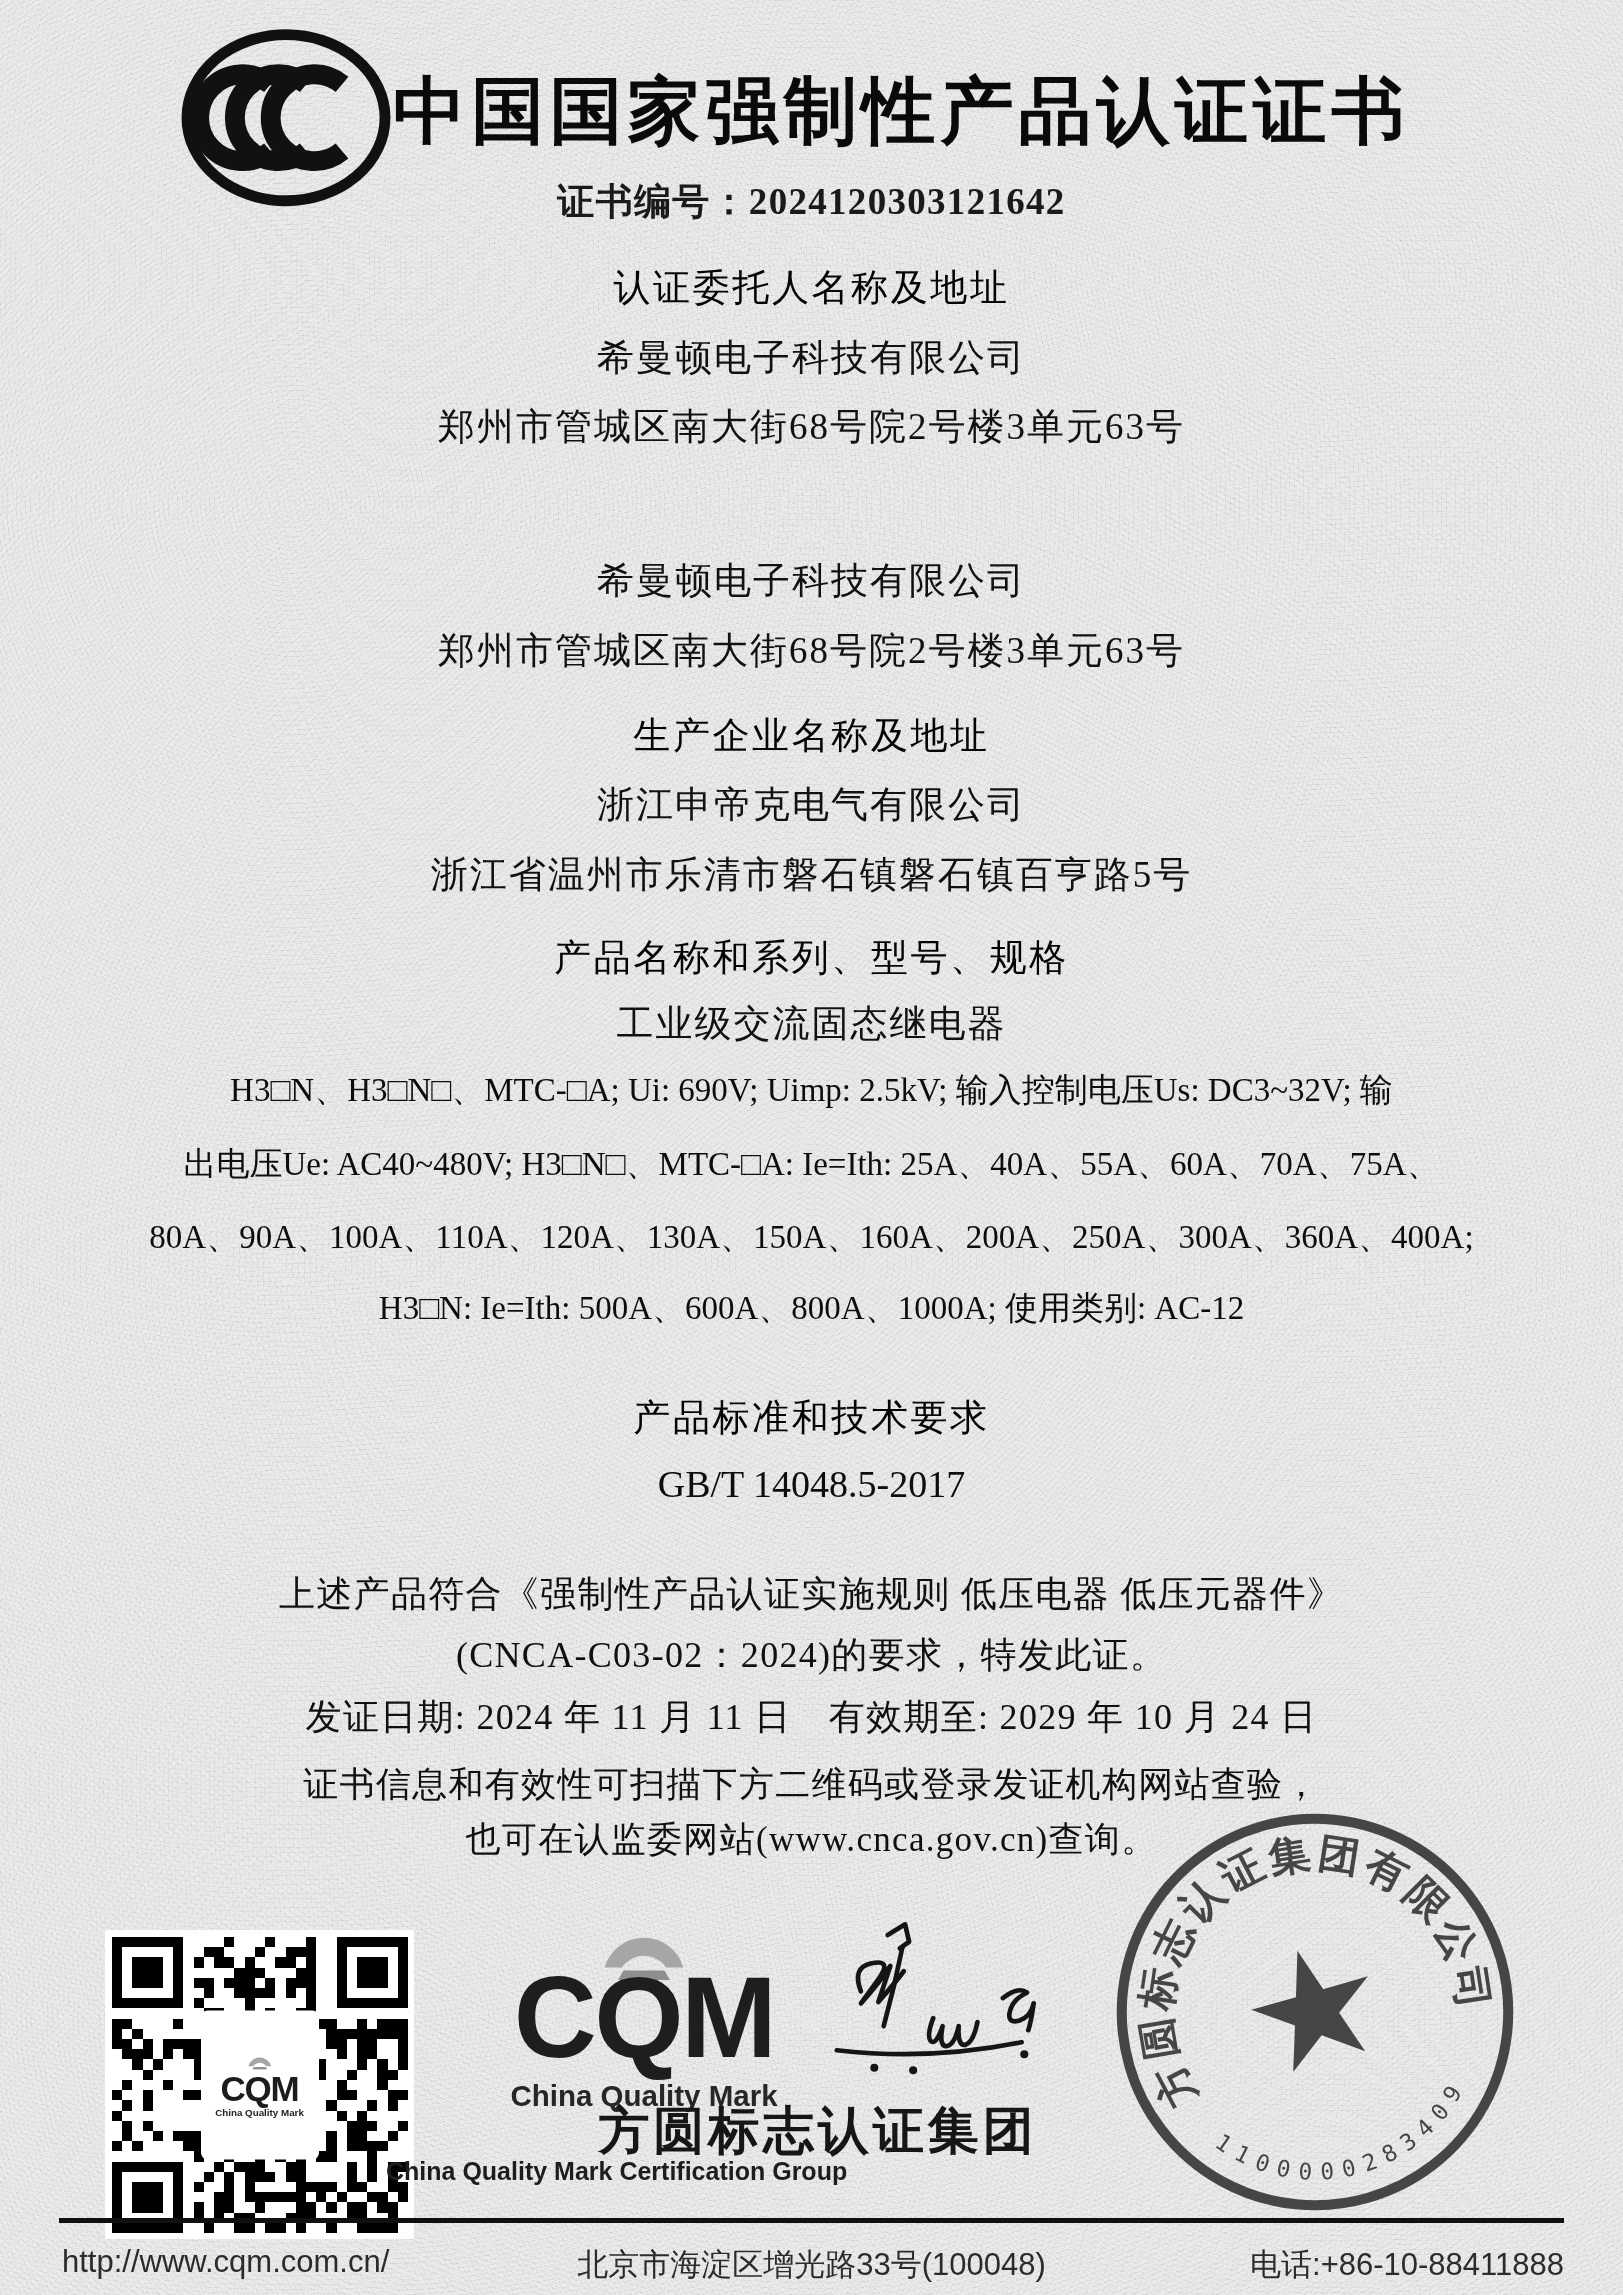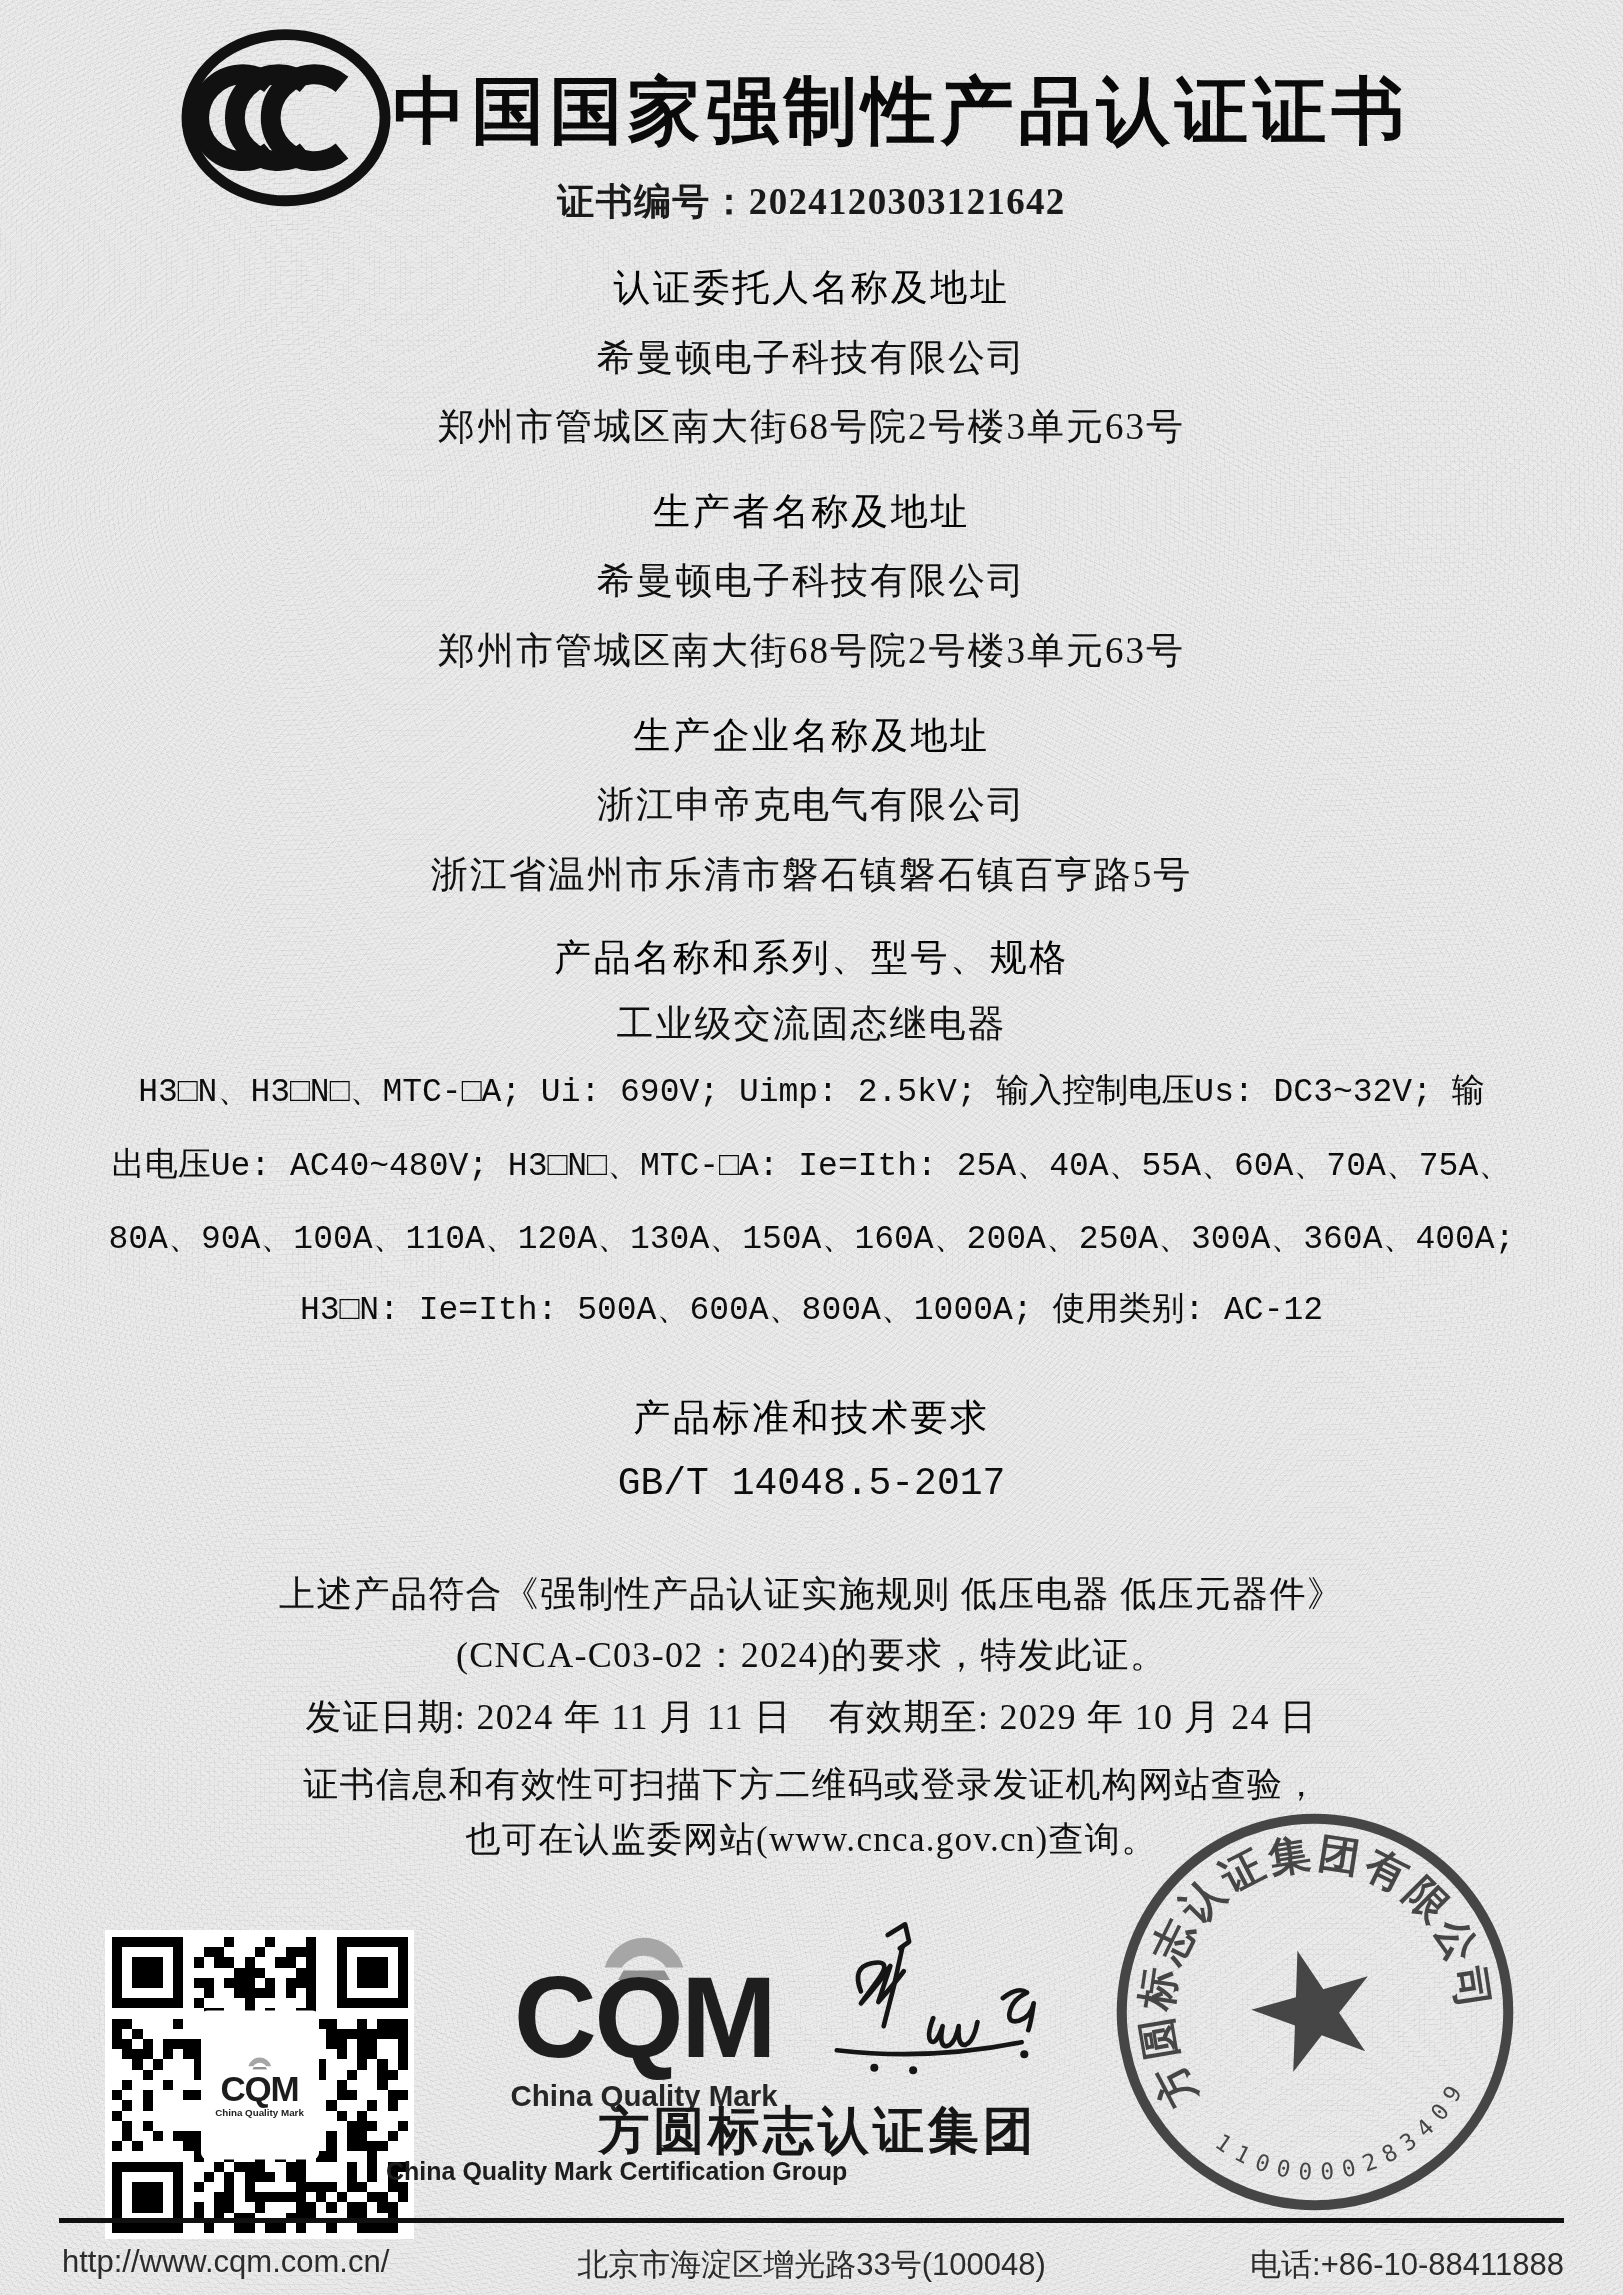--- a/index.html
+++ b/index.html
@@ -20,21 +20,21 @@
       repeating-radial-gradient(circle at 88% 78%, rgba(0,0,0,0) 0 3.9px, rgba(0,0,0,.035) 3.9px 4.6px),
       #ebebeb;
   }
   .abs{position:absolute}
   .ctr{left:0;width:1623px;text-align:center}
   .title{left:393px;width:1021px;text-align:left;font-family:var(--sans);font-weight:bold;
          font-size:73px;letter-spacing:5.2px;color:#0a0a0a;white-space:nowrap}
   .certno{font-family:var(--serif);font-weight:bold;font-size:37px;letter-spacing:1.3px}
   .h-sec{font-family:var(--serif);font-weight:normal;font-size:37px;letter-spacing:2.6px;color:#050505}
   .t-body{font-family:var(--serif);font-size:37px;letter-spacing:2px;color:#111;white-space:nowrap}
-  .t-spec{font-family:Liberation Mono, monospace;font-size:33px;letter-spacing:0;color:#0d0d0d;white-space:nowrap}
+  .t-spec{font-family:Liberation Serif, serif;font-size:33px;letter-spacing:0;color:#0d0d0d;white-space:nowrap}
   .t-stmt{font-family:var(--serif);font-size:36px;letter-spacing:1.3px;color:#101010;white-space:nowrap}
   .t-verify{font-family:Liberation Serif, serif;font-size:35px;letter-spacing:1.3px;color:#101010;white-space:nowrap}
   .ccc-logo{left:171px;top:21px;width:230px;height:196px}
   .qr{left:105px;top:1930px;width:309px;height:309px;background:#fff;padding:6.5px}
   .qr svg{width:100%;height:100%;display:block}
   .qr-center{position:absolute;left:50%;top:50%;transform:translate(-50%,-50%);
              width:118px;height:149px;background:#fff;border-radius:6.5px;
              display:flex;flex-direction:column;align-items:center;justify-content:center;gap:1.3px}
   .qr-center .crown{width:27.5px;height:18.3px}
   .qr-cqm{font-family:var(--sans);font-weight:900;font-size:35px;letter-spacing:-1.3px;color:#1c1c1c;line-height:1}
@@ -67,21 +67,20 @@
     <path d="M267.7 200.1 A68 68 0 1 1 267.7 95.9" fill="none" stroke="#111" stroke-width="31"></path>
   </svg>
 
   <div class="abs title" style="top:63px">中国国家强制性产品认证证书</div>
   <div class="abs ctr certno" style="top:177px">证书编号：2024120303121642</div>
 
   <div class="abs ctr h-sec" style="top:263px">认证委托人名称及地址</div>
   <div class="abs ctr t-body" style="top:333px">希曼顿电子科技有限公司</div>
   <div class="abs ctr t-body" style="top:402px">郑州市管城区南大街68号院2号楼3单元63号</div>
 
-  <div class="abs ctr h-sec" style="top:487px">生产者名称及地址</div>
   <div class="abs ctr t-body" style="top:556px">希曼顿电子科技有限公司</div>
   <div class="abs ctr t-body" style="top:626px">郑州市管城区南大街68号院2号楼3单元63号</div>
 
   <div class="abs ctr t-body" style="top:780px">浙江申帝克电气有限公司</div>
   <div class="abs ctr h-sec" style="top:711px">生产企业名称及地址</div>
   <div class="abs ctr t-body" style="top:850px">浙江省温州市乐清市磐石镇磐石镇百亨路5号</div>
 
   <div class="abs ctr h-sec" style="top:933px">产品名称和系列、型号、规格</div>
   <div class="abs ctr t-body" style="top:999px">工业级交流固态继电器</div>
   <div class="abs ctr t-spec" style="top:1068px">H3□N、H3□N□、MTC-□A; Ui: 690V; Uimp: 2.5kV; 输入控制电压Us: DC3~32V; 输</div>

